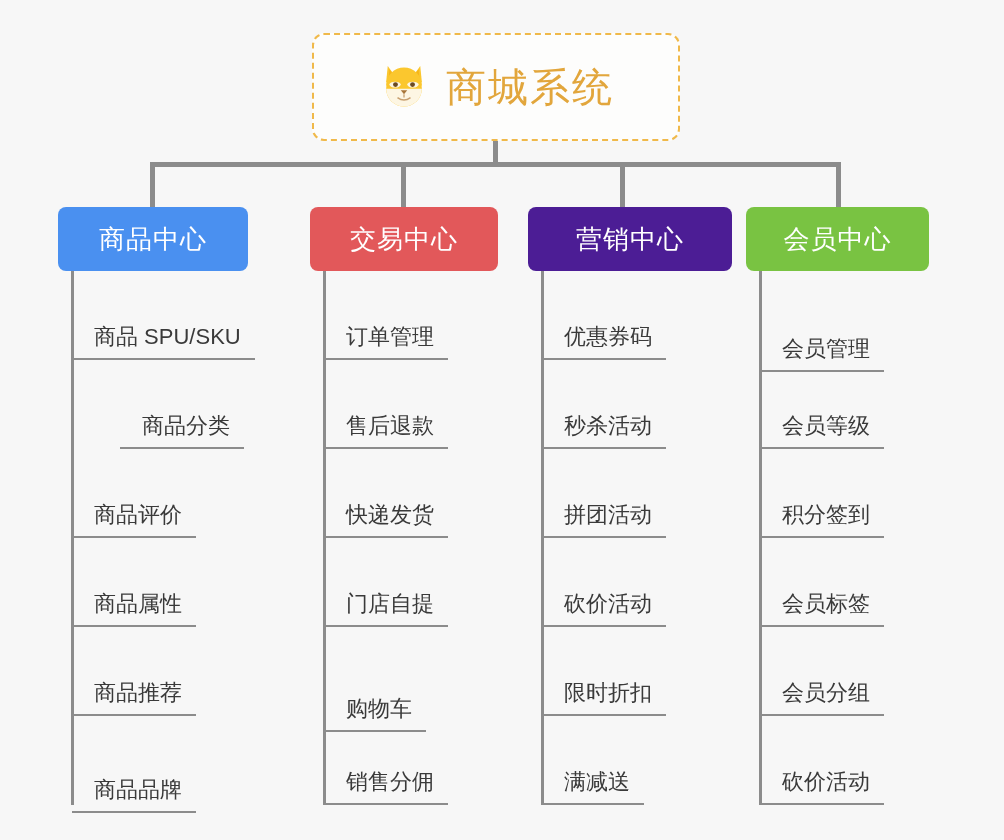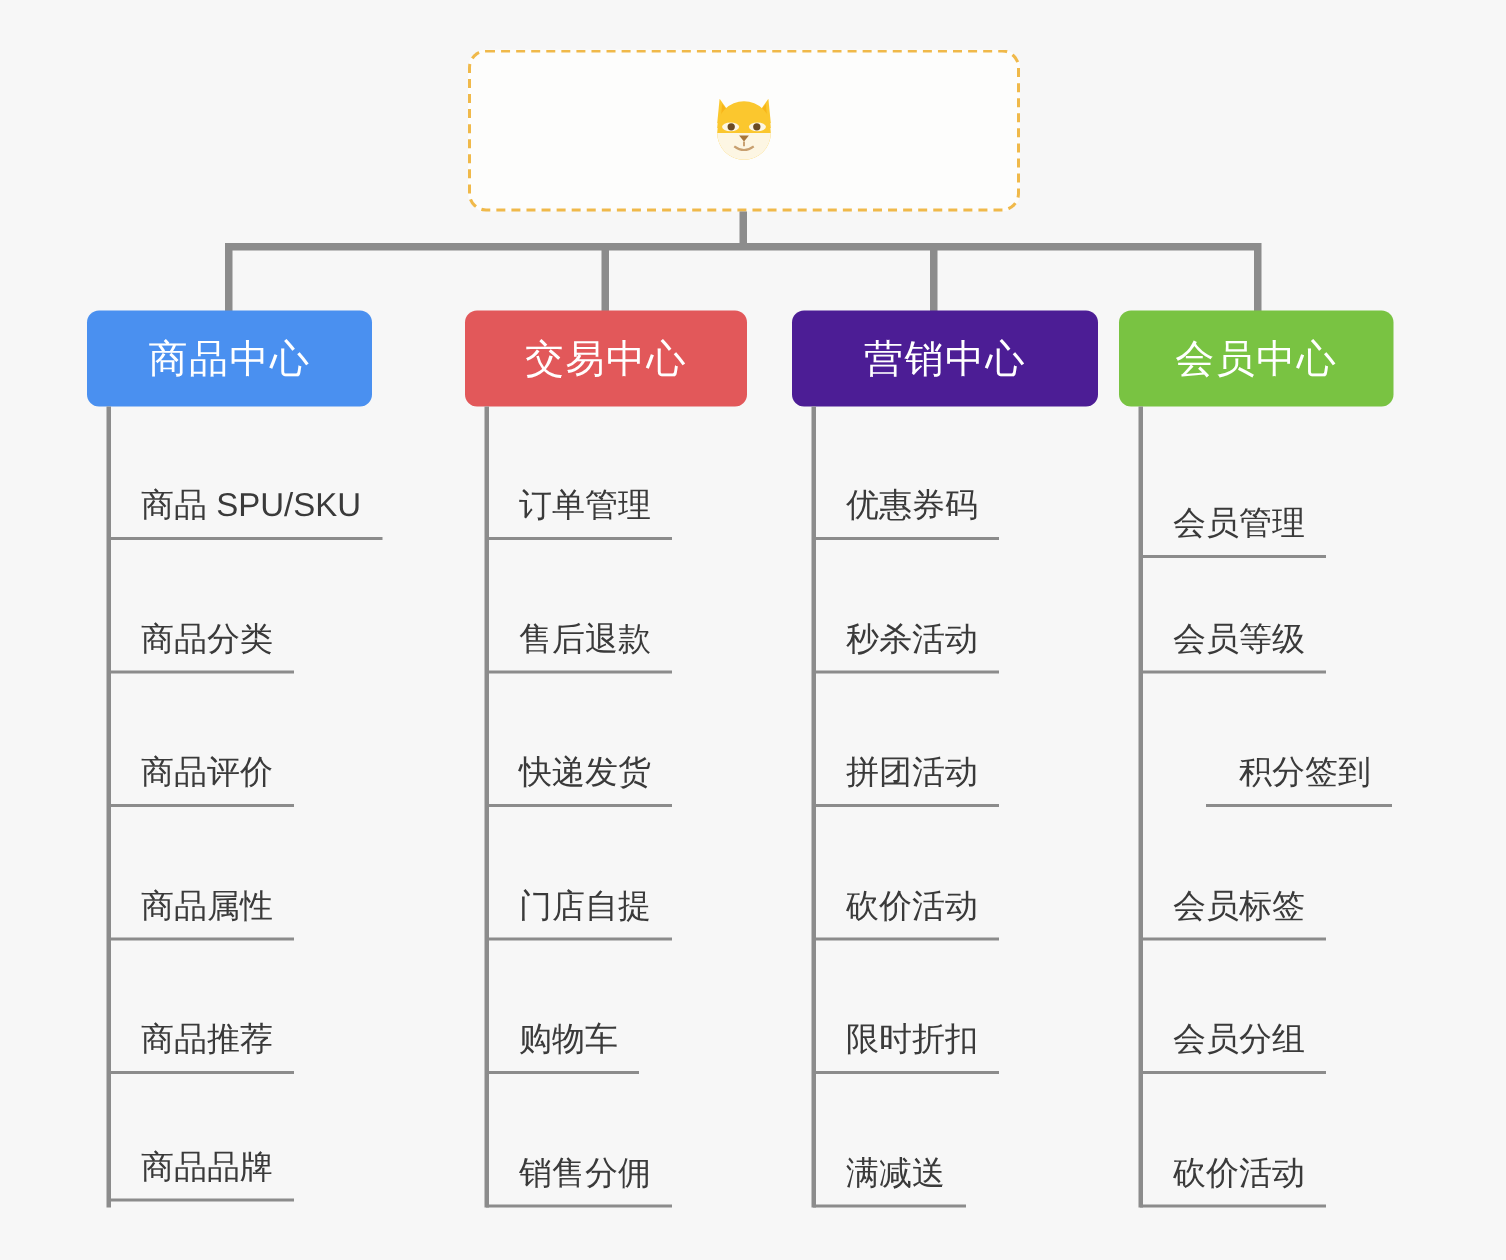--- a/index.html
+++ b/index.html
@@ -128,53 +128,54 @@
       <path d="M10 34 a22 22 0 0 0 44 0 z" fill="#fdf6e3"></path>
       <path d="M10 30 a22 22 0 0 1 44 0 z" fill="#fbc72e"></path>
       <ellipse cx="21" cy="29" rx="7" ry="3.6" fill="#fdf6e3"></ellipse>
       <ellipse cx="43" cy="29" rx="7" ry="3.6" fill="#fdf6e3"></ellipse>
       <ellipse cx="21.5" cy="29" rx="3" ry="3" fill="#6b4a22"></ellipse>
       <ellipse cx="42.5" cy="29" rx="3" ry="3" fill="#6b4a22"></ellipse>
       <path d="M28 36 h8 l-4 5 z" fill="#a8763a"></path>
       <path d="M32 41 v4" stroke="#c8a070" stroke-width="1.6" fill="none"></path>
       <path d="M24 45 q8 6 16 0" stroke="#c8a070" stroke-width="1.8" fill="none"></path>
     </svg>
+    <div class="root-title" style="color: rgb(226, 166, 60);">商城系统</div>
   </div>
 
   <div class="conn conn-v" style="left: 493px; top: 141px; height: 24px; background: rgb(140, 140, 140);"></div>
 
   <div class="conn conn-h" style="left: 150px; top: 162px; width: 689px; background: rgb(140, 140, 140);"></div>
 
   <div class="conn conn-v" style="left: 150px; top: 162px; height: 47px; background: rgb(140, 140, 140);"></div>
   <div class="conn conn-v" style="left: 401px; top: 162px; height: 47px; background: rgb(140, 140, 140);"></div>
   <div class="conn conn-v" style="left: 620px; top: 162px; height: 47px; background: rgb(140, 140, 140);"></div>
   <div class="conn conn-v" style="left: 836px; top: 162px; height: 47px; background: rgb(140, 140, 140);"></div>
 
   <div class="branch" style="left:58px; width:260px;">
     <div class="branch-head" style="width:190px; background:#4a90f0;">
       <span>商品中心</span>
     </div>
     <div class="branch-spine" style="left: 13px; height: 534px; background: rgb(140, 140, 140);"></div>
     <div class="branch-items">
       <div class="branch-item" style="top:0px;">
         <span class="item-text">商品 SPU/SKU</span>
       </div>
-      <div class="branch-item" style="top:89px;">
+      <div class="branch-item" style="top:89px;padding-left:48px;">
         <span class="item-text">商品分类</span>
       </div>
       <div class="branch-item" style="top:178px;">
         <span class="item-text">商品评价</span>
       </div>
       <div class="branch-item" style="top:267px;">
         <span class="item-text">商品属性</span>
       </div>
       <div class="branch-item" style="top:356px;">
         <span class="item-text">商品推荐</span>
       </div>
-      <div class="branch-item" style="top:441px;justify-content:flex-end;">
+      <div class="branch-item" style="top:453px;justify-content:flex-end;">
         <span class="item-text">商品品牌</span>
       </div>
     </div>
   </div>
 
   <div class="branch" style="left:310px; width:240px;">
     <div class="branch-head" style="width:188px; background:#e2585a;">
       <span>交易中心</span>
     </div>
     <div class="branch-spine" style="left: 13px; height: 534px; background: rgb(140, 140, 140);"></div>
@@ -184,21 +185,21 @@
       </div>
       <div class="branch-item" style="top:89px;">
         <span class="item-text">售后退款</span>
       </div>
       <div class="branch-item" style="top:178px;">
         <span class="item-text">快递发货</span>
       </div>
       <div class="branch-item" style="top:267px;">
         <span class="item-text">门店自提</span>
       </div>
-      <div class="branch-item" style="top:356px;">
+      <div class="branch-item" style="top:372px;">
         <span class="item-text">购物车</span>
       </div>
       <div class="branch-item" style="top:445px;">
         <span class="item-text">销售分佣</span>
       </div>
     </div>
   </div>
 
   <div class="branch" style="left:528px; width:240px;">
     <div class="branch-head" style="width:204px; background:#4c1d95;justify-content:center;">
@@ -232,21 +233,21 @@
       <span>会员中心</span>
     </div>
     <div class="branch-spine" style="left: 13px; height: 534px; background: rgb(140, 140, 140);"></div>
     <div class="branch-items">
       <div class="branch-item" style="top:12px;">
         <span class="item-text">会员管理</span>
       </div>
       <div class="branch-item" style="top:89px;">
         <span class="item-text">会员等级</span>
       </div>
-      <div class="branch-item" style="top:178px;padding-left:44px;">
+      <div class="branch-item" style="top:178px;">
         <span class="item-text">积分签到</span>
       </div>
       <div class="branch-item" style="top:267px;">
         <span class="item-text">会员标签</span>
       </div>
       <div class="branch-item" style="top:356px;">
         <span class="item-text">会员分组</span>
       </div>
       <div class="branch-item" style="top:445px;">
         <span class="item-text">砍价活动</span>

